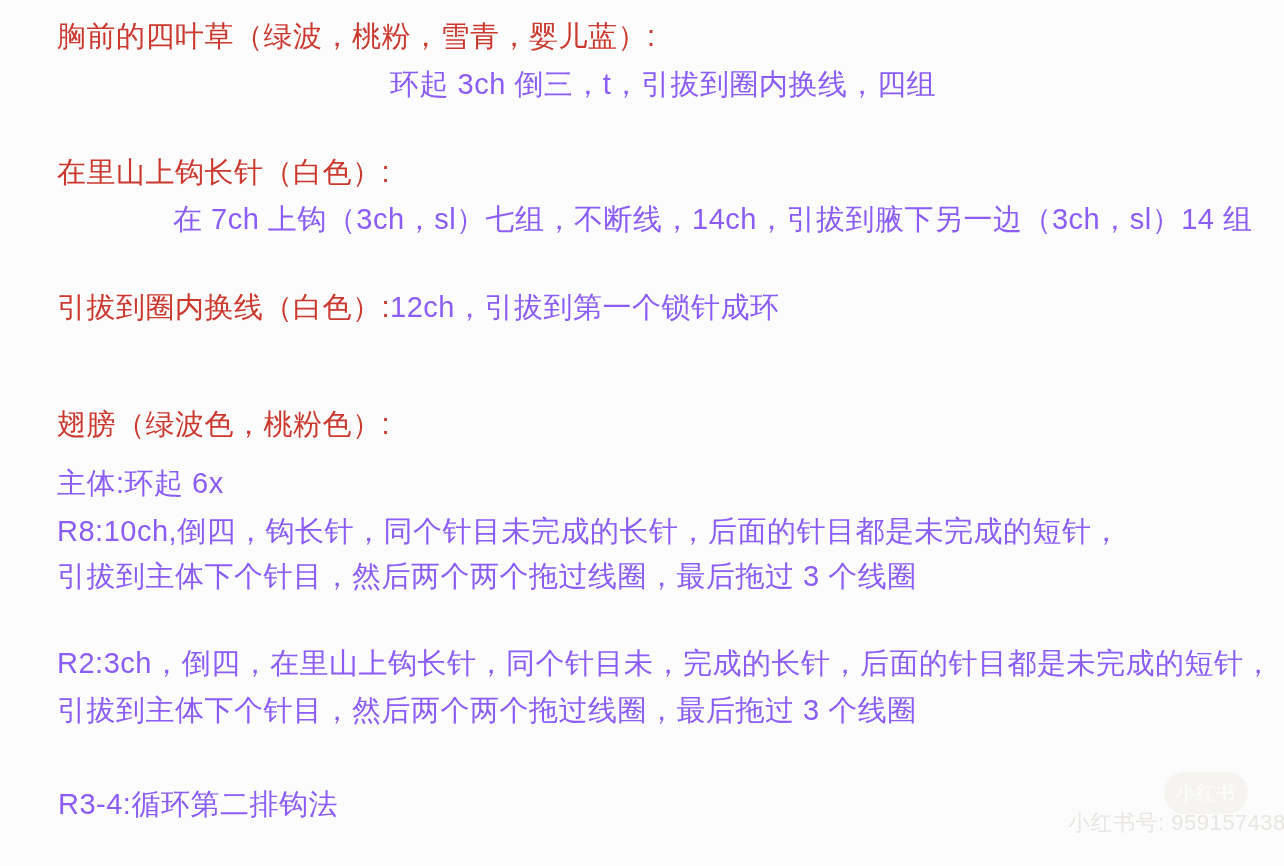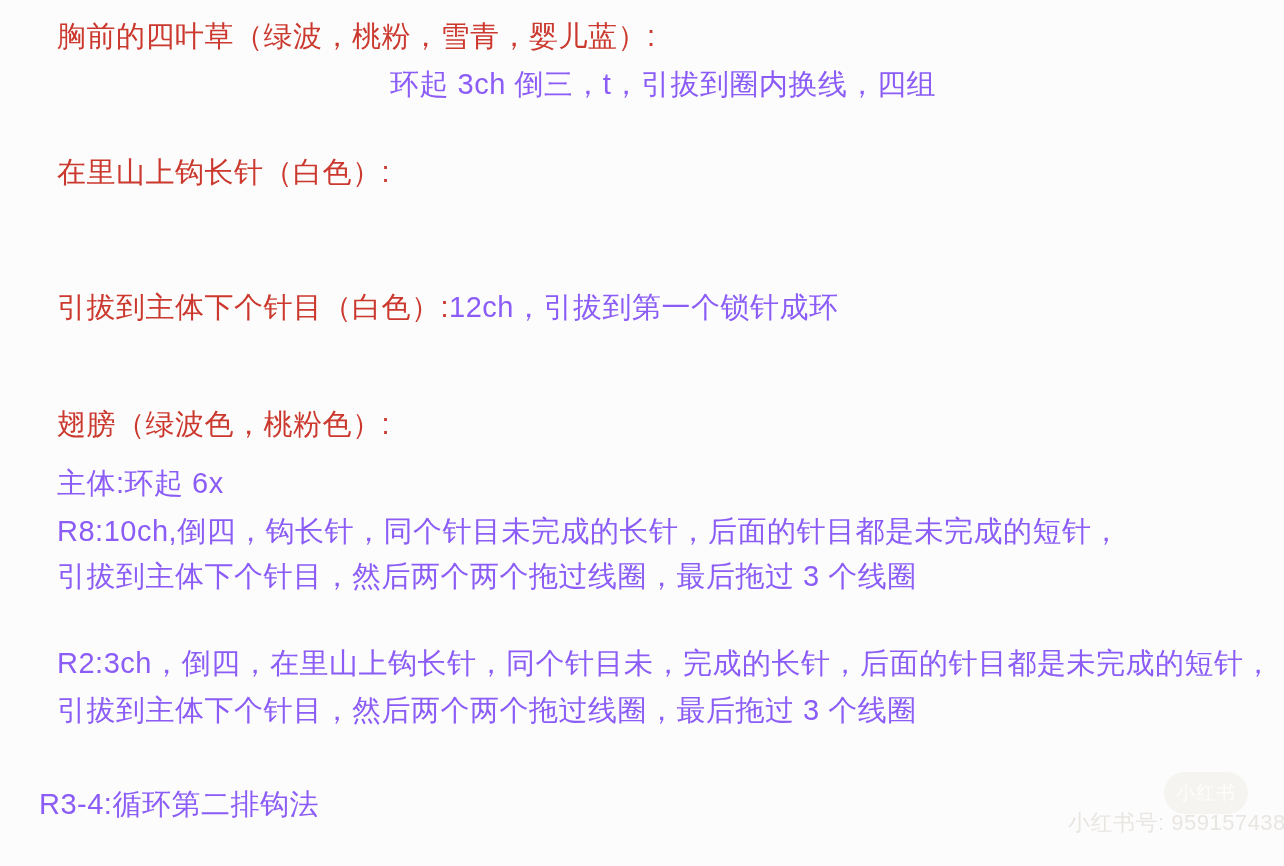--- a/index.html
+++ b/index.html
@@ -57,29 +57,30 @@
 </style>
 </head>
 <body>
 
 <div class="page">
 
   <div class="line heading" style="left:57px; top:20px">胸前的四叶草（绿波，桃粉，雪青，婴儿蓝）:</div>
   <div class="line body-text" style="left:390px; top:68px">环起 3ch 倒三，t，引拔到圈内换线，四组</div>
 
   <div class="line heading" style="left:57px; top:156px">在里山上钩长针（白色）:</div>
+  <div class="line body-text" style="left:173px; top:203px">在 7ch 上钩（3ch，sl）七组，不断线，14ch，引拔到腋下另一边（3ch，sl）14 组</div>
 
   <div class="line" style="left:57px; top:291px">
-    <span class="heading">引拔到主体下个针目（白色）:</span><span class="body-text inline-gap">12ch，引拔到第一个锁针成环</span>
+    <span class="heading">引拔到圈内换线（白色）:</span><span class="body-text inline-gap">12ch，引拔到第一个锁针成环</span>
   </div>
 
   <div class="line heading" style="left:57px; top:408px">翅膀（绿波色，桃粉色）:</div>
   <div class="line body-text" style="left:57px; top:467px">主体:环起 6x</div>
   <div class="line body-text" style="left:57px; top:515px">R8:10ch,倒四，钩长针，同个针目未完成的长针，后面的针目都是未完成的短针，</div>
   <div class="line body-text" style="left:57px; top:560px">引拔到主体下个针目，然后两个两个拖过线圈，最后拖过 3 个线圈</div>
   <div class="line body-text" style="left:57px; top:647px">R2:3ch，倒四，在里山上钩长针，同个针目未，完成的长针，后面的针目都是未完成的短针，</div>
   <div class="line body-text" style="left:57px; top:694px">引拔到主体下个针目，然后两个两个拖过线圈，最后拖过 3 个线圈</div>
-  <div class="line body-text" style="left:39px; top:788px">R3-4:循环第二排钩法</div>
+  <div class="line body-text" style="left:58px; top:788px">R3-4:循环第二排钩法</div>
 
   <div class="wm-badge">小红书</div>
   <div class="wm-id">小红书号: 959157438</div>
 
 </div>
 
 </body></html>

